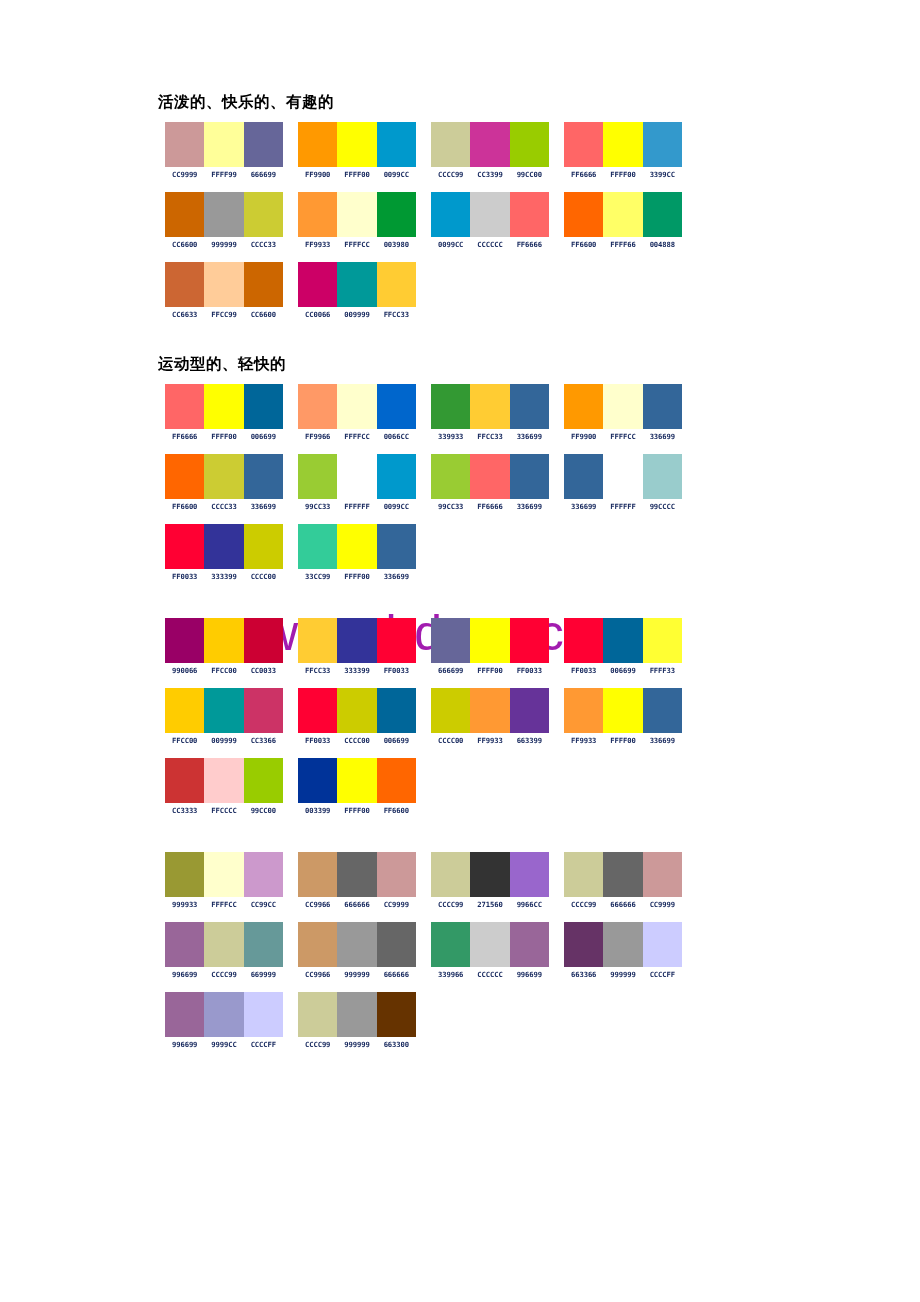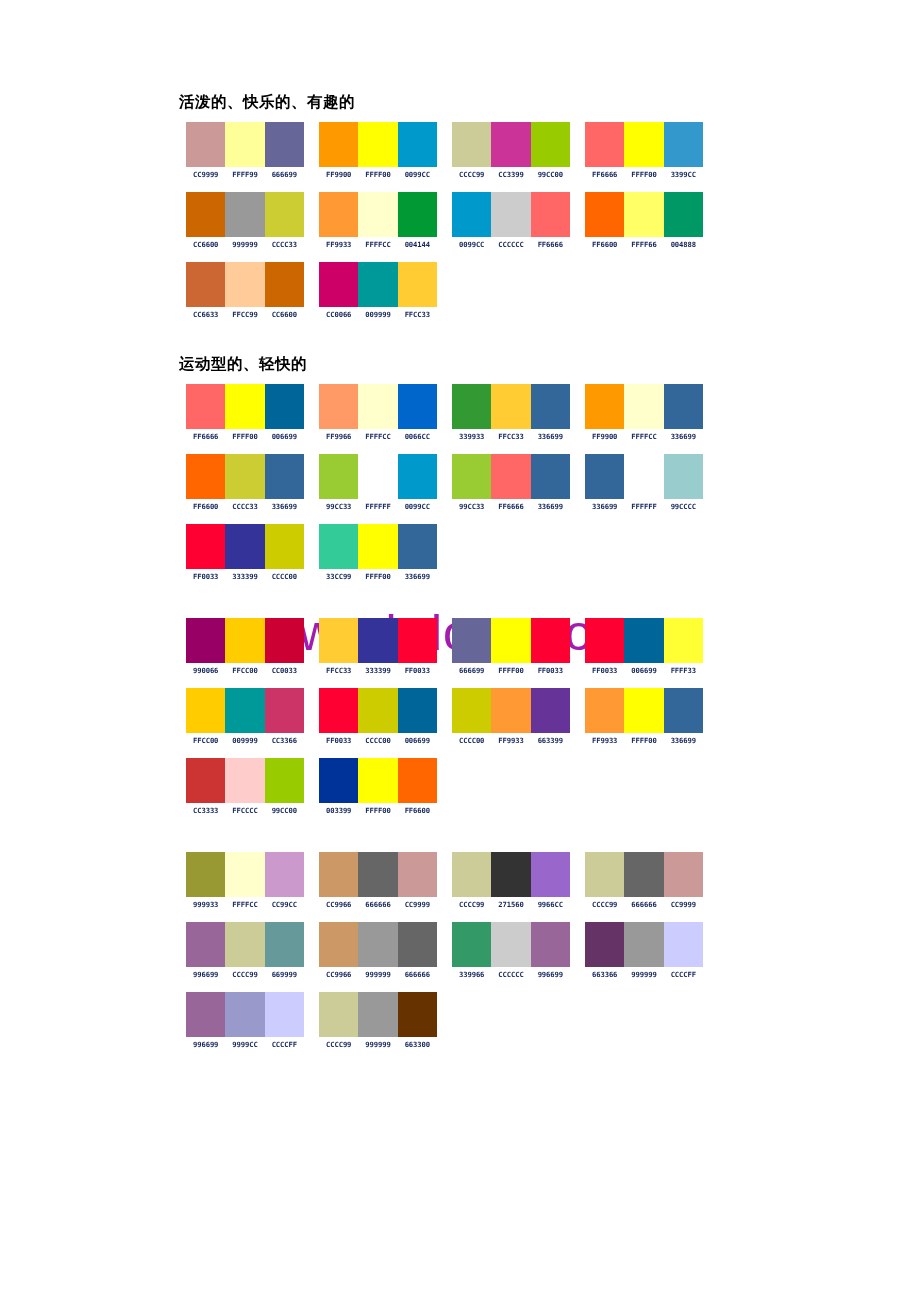--- a/index.html
+++ b/index.html
@@ -35,21 +35,20 @@
     z-index: 1;
   }
   #content {
     position: absolute;
     left: 0; top: 0;
     width: 920px;
     z-index: 2;
   }
   .section {
     position: relative;
-    padding-left: 21px;
   }
   .section-title {
     font-size: 15.5px;
     font-weight: bold;
     color: #000000;
     letter-spacing: 0.5px;
     margin: 0 0 10px 158px;
     font-family: "DejaVu Sans", "Liberation Sans", sans-serif;
     line-height: 20px;
     white-space: nowrap;
@@ -177,21 +176,21 @@
             </div>
             <div class="palette">
               <div class="swatches">
                 <div class="swatch" style="background: rgb(255, 153, 51);"></div>
                 <div class="swatch" style="background: rgb(255, 255, 204);"></div>
                 <div class="swatch" style="background: rgb(0, 153, 51);"></div>
               </div>
               <div class="labels">
                 <div class="label">FF9933</div>
                 <div class="label">FFFFCC</div>
-                <div class="label">004144</div>
+                <div class="label">003980</div>
               </div>
             </div>
             <div class="palette">
               <div class="swatches">
                 <div class="swatch" style="background: rgb(0, 153, 204);"></div>
                 <div class="swatch" style="background: rgb(204, 204, 204);"></div>
                 <div class="swatch" style="background: rgb(255, 102, 102);"></div>
               </div>
               <div class="labels">
                 <div class="label">0099CC</div>

